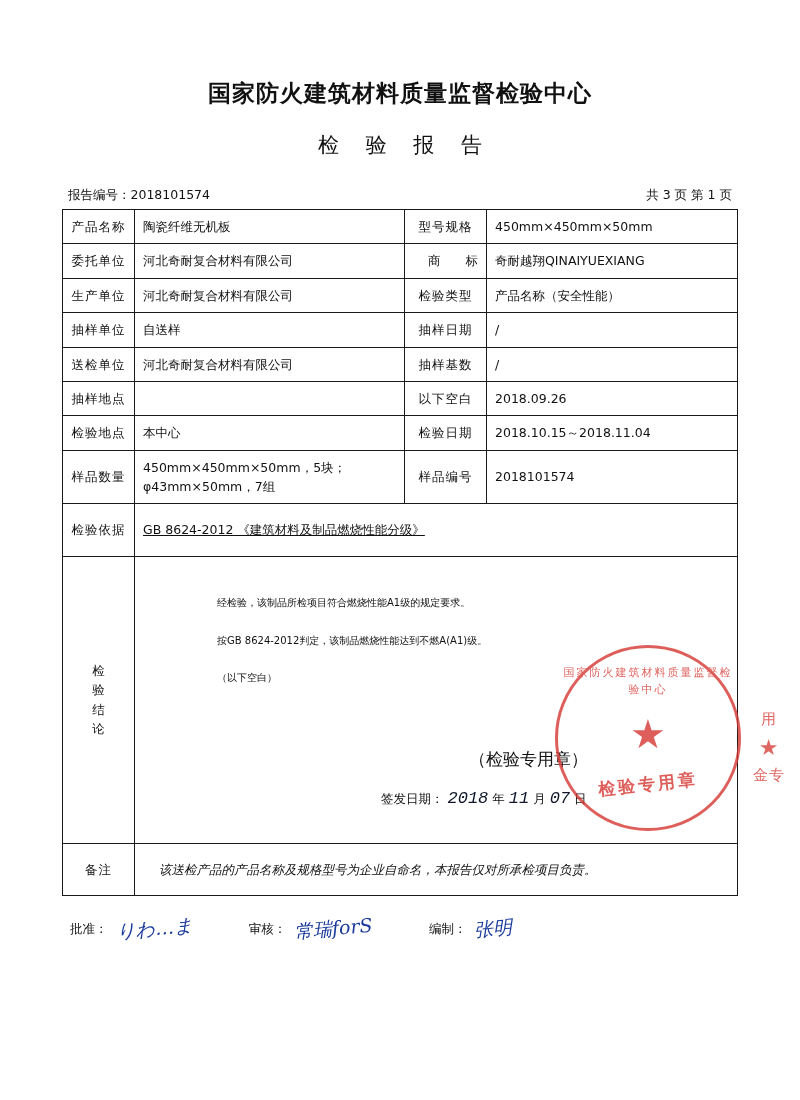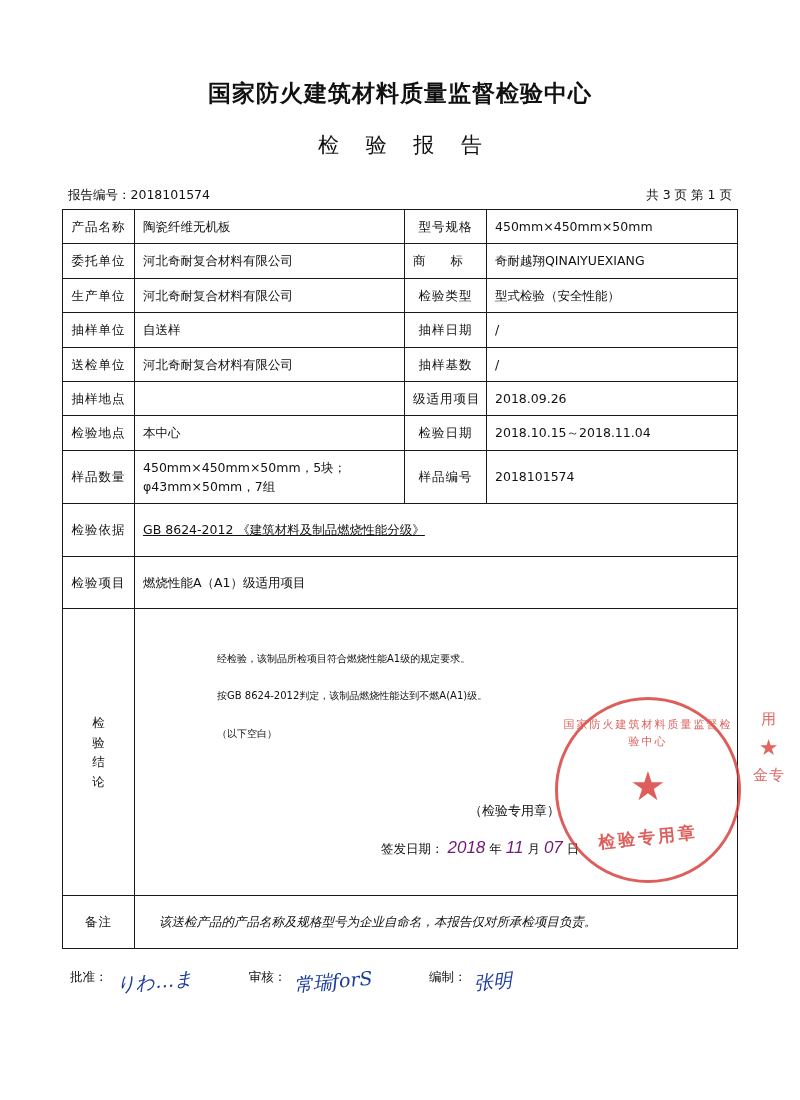--- a/index.html
+++ b/index.html
@@ -58,21 +58,21 @@
     padding: 7px 8px;
     vertical-align: middle;
     line-height: 1.55;
   }
   td.lbl {
     text-align: center;
     letter-spacing: 1px;
     white-space: nowrap;
   }
   td.lbl-sp {
-    text-align: left;
+    text-align: right;
     white-space: nowrap;
   }
   td.val {
     text-align: left;
   }
   .vlabel {
     text-align: center;
     letter-spacing: 1px;
     line-height: 2.6;
     font-size: 12.5px;
@@ -82,21 +82,21 @@
     position: relative;
     height: 250px;
     vertical-align: top;
   }
   .concl-line {
     margin: 8px 0 22px 48px;
     font-size: 10px;
   }
   .stamp-note {
     margin: 60px 0 0 300px;
-    font-size: 13px;
+    font-size: 17px;
   }
   .sign-line {
     margin: 14px 0 0 212px;
     font-size: 12.5px;
   }
   
   .stamp {
     position: absolute;
     left: 420px;
     top: 88px;
@@ -155,36 +155,36 @@
 
   .footer-signs {
     display: flex;
     margin-top: 20px;
     font-size: 12.5px;
     padding: 0 8px;
     align-items: flex-end;
   }
   .fsign {
     display: flex;
-    align-items: flex-start;
+    align-items: center;
     margin-right: 56px;
   }
   .fsign .hand {
     font-family: "DejaVu Serif", serif;
     font-style: italic;
     color: #1c3c9c;
     font-size: 19px;
     margin-left: 8px;
     transform: rotate(-5deg);
     white-space: nowrap;
   }
   .date-hand {
-    font-family: Liberation Sans, sans-serif;
+    font-family: Liberation Mono, monospace;
     font-style: italic;
-    color: #701a75;
+    color: #0f172a;
     font-size: 17px;
     margin-top: 36px;
   }
 </style>
 </head>
 <body>
 
 <div class="page">
 
   <div class="title-main">国家防火建筑材料质量监督检验中心</div>
@@ -216,59 +216,55 @@
       <tr>
         <td class="lbl">委托单位</td>
         <td class="val">河北奇耐复合材料有限公司</td>
         <td class="lbl-sp">商　　标</td>
         <td class="val">奇耐越翔QINAIYUEXIANG</td>
       </tr>
       <tr>
         <td class="lbl">生产单位</td>
         <td class="val">河北奇耐复合材料有限公司</td>
         <td class="lbl">检验类型</td>
-        <td class="val">型式检验（安全性能）</td>
+        <td class="val">产品名称（安全性能）</td>
       </tr>
       <tr>
         <td class="lbl">抽样单位</td>
         <td class="val">自送样</td>
         <td class="lbl">抽样日期</td>
         <td class="val">/</td>
       </tr>
       <tr>
         <td class="lbl">送检单位</td>
         <td class="val">河北奇耐复合材料有限公司</td>
         <td class="lbl">抽样基数</td>
         <td class="val">/</td>
       </tr>
       <tr>
         <td class="lbl">抽样地点</td>
         <td class="val"></td>
-        <td class="lbl">级适用项目</td>
+        <td class="lbl">以下空白</td>
         <td class="val">2018.09.26</td>
       </tr>
       <tr>
         <td class="lbl">检验地点</td>
         <td class="val">本中心</td>
         <td class="lbl">检验日期</td>
         <td class="val">2018.10.15～2018.11.04</td>
       </tr>
       <tr>
         <td class="lbl">样品数量</td>
         <td class="val">450mm×450mm×50mm，5块；φ43mm×50mm，7组</td>
         <td class="lbl">样品编号</td>
         <td class="val">2018101574</td>
       </tr>
       <tr>
         <td class="lbl">检验依据</td>
         <td class="val" colspan="3" style="padding:16px 8px;text-decoration:underline;">GB 8624-2012 《建筑材料及制品燃烧性能分级》</td>
-      </tr>
-      <tr>
-        <td class="lbl">检验项目</td>
-        <td class="val" colspan="3" style="padding:16px 8px;">燃烧性能A（A1）级适用项目</td>
       </tr>
       <tr>
         <td class="vlabel">
           <div style="white-space:pre-line;width:1em;margin:0 auto;">检
 验
 结
 论</div>
         </td>
         <td class="concl-body" colspan="3">
           <div class="concl-line">经检验，该制品所检项目符合燃烧性能A1级的规定要求。</div>

